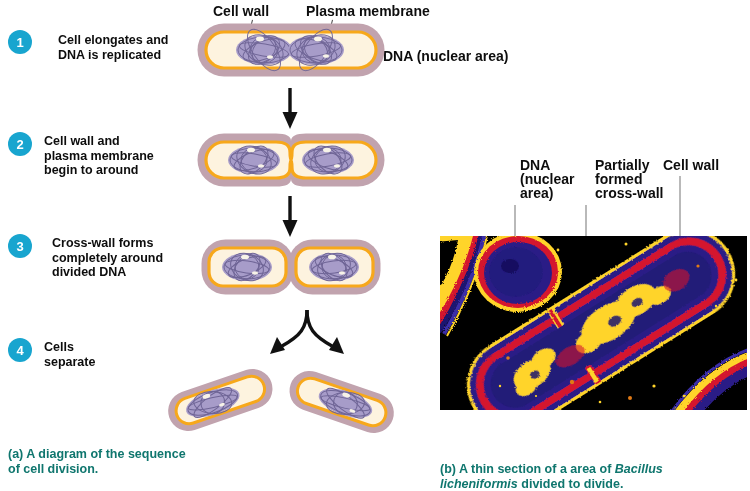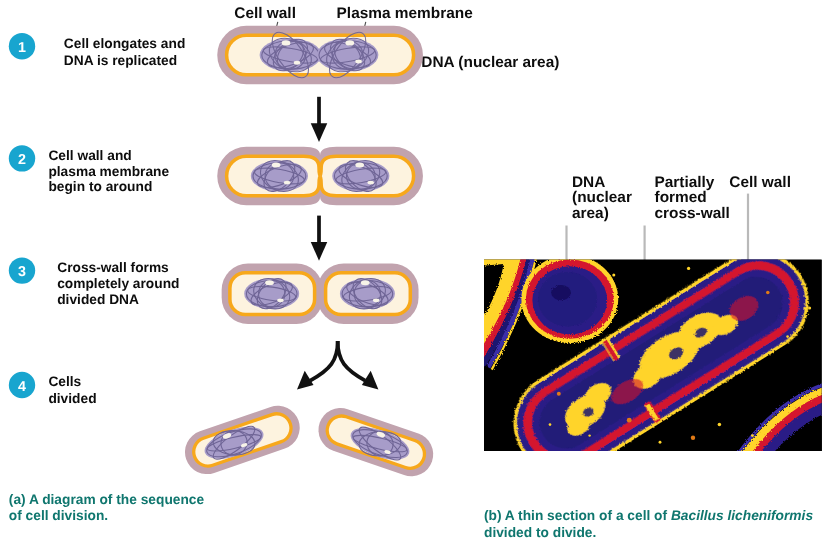--- a/index.html
+++ b/index.html
@@ -191,21 +191,21 @@
 
 <svg class="abs" style="left:252px;top:310px;" width="110" height="52" viewBox="0 0 110 52">
   <path d="M55,0 C55,18 48,26 30,36" stroke="#111" stroke-width="3.4" fill="none"></path>
   <path d="M18,44 L25,27 L33,40 Z" fill="#111"></path>
   <path d="M55,0 C55,18 62,26 80,36" stroke="#111" stroke-width="3.4" fill="none"></path>
   <path d="M92,44 L85,27 L77,40 Z" fill="#111"></path>
 </svg>
 
 <div class="abs badge" style="left:8px;top:338px;">4</div>
 <div class="abs step-text" style="left:44px;top:340px;">Cells
-divided</div>
+separate</div>
 
 <svg class="abs" style="left:160px;top:360px;" width="120" height="78" viewBox="0 0 120 78">
   <g transform="rotate(-19 60 39)">
     <rect x="6" y="20" width="108" height="40" rx="20" fill="#c1a3ae"></rect>
     <rect x="14" y="27" width="92" height="26" rx="13" fill="#fdf3df" stroke="#f7a81b" stroke-width="3"></rect>
     <g transform="translate(52,40)">
       <ellipse rx="28" ry="12" fill="#a79cc9"></ellipse>
       <g stroke="#6f6596" stroke-width="1" fill="none">
         <ellipse rx="26" ry="10"></ellipse>
           <ellipse rx="19" ry="11" transform="rotate(22)"></ellipse>
@@ -342,14 +342,14 @@
     <g fill="#e07a16">
       <circle cx="132" cy="146" r="2.2"></circle>
         <circle cx="190" cy="162" r="2"></circle>
       <circle cx="68" cy="122" r="1.8"></circle>
         <circle cx="258" cy="30" r="1.6"></circle>
     </g>
   </svg>
 </div>
 
 <div class="abs caption" style="left:440px;top:447px;width:300px;">
-  <span>(b) A thin section of a cell of </span><i>Bacillus licheniformis</i><span> divided to divide.</span>
+  <span>(b) A thin section of a area of </span><i>Bacillus licheniformis</i><span> divided to divide.</span>
 </div>
 
 </body></html>

